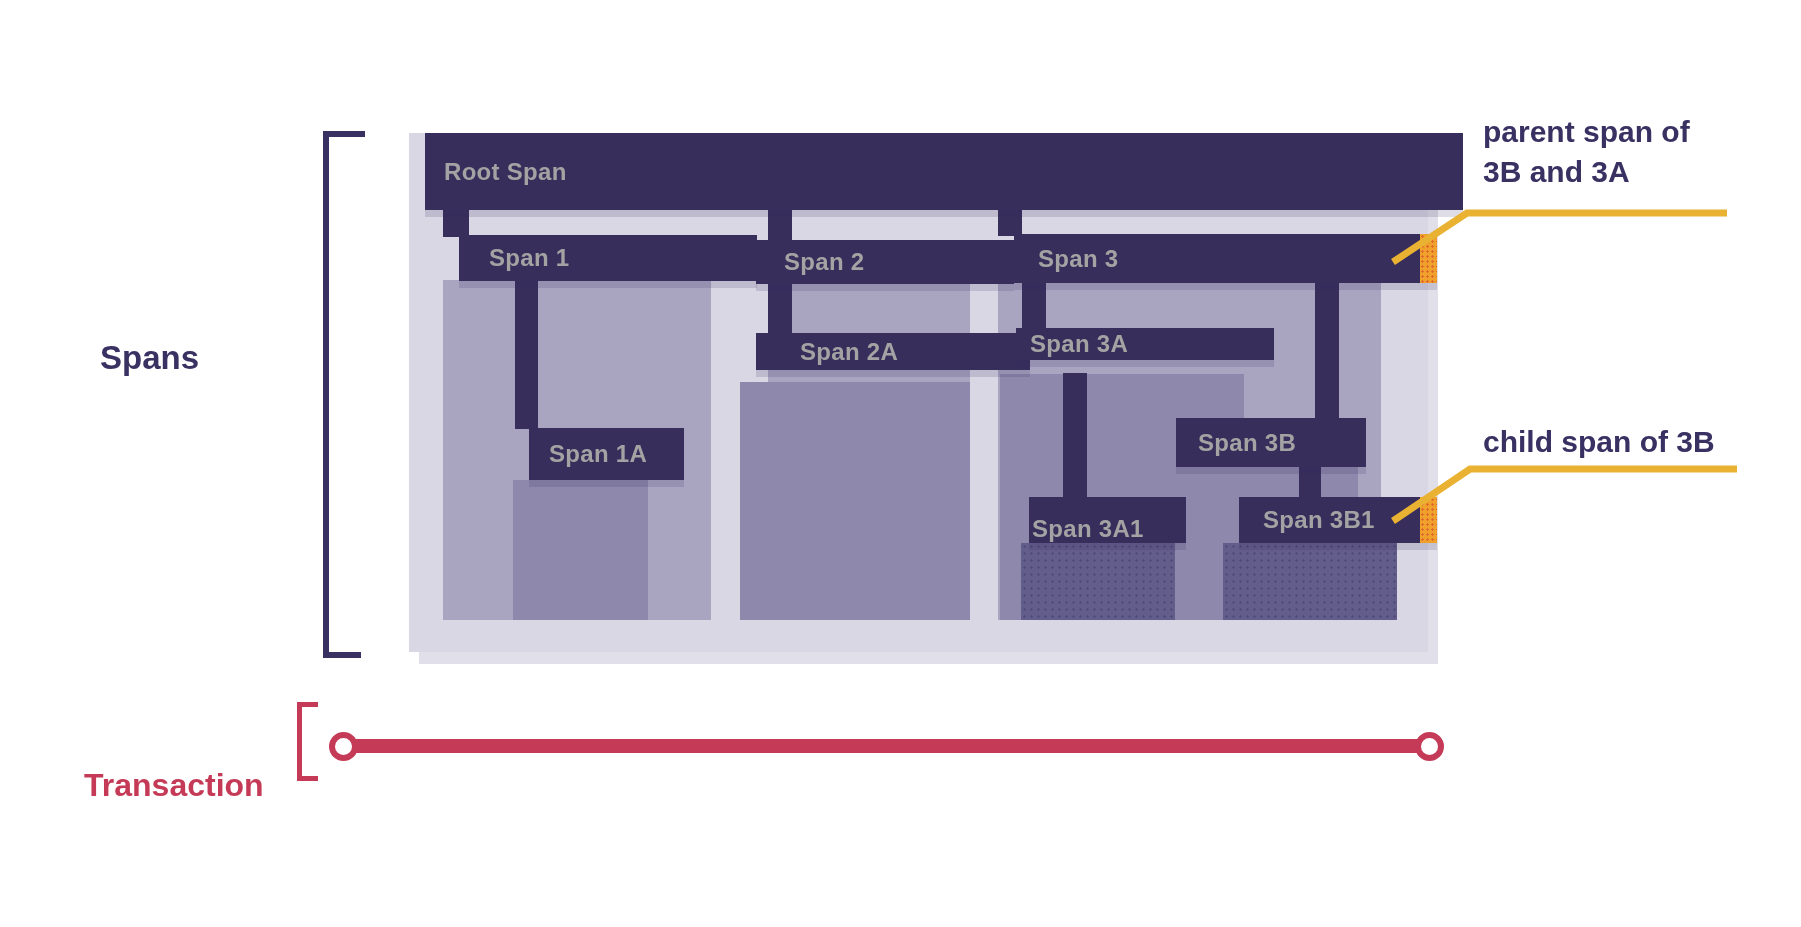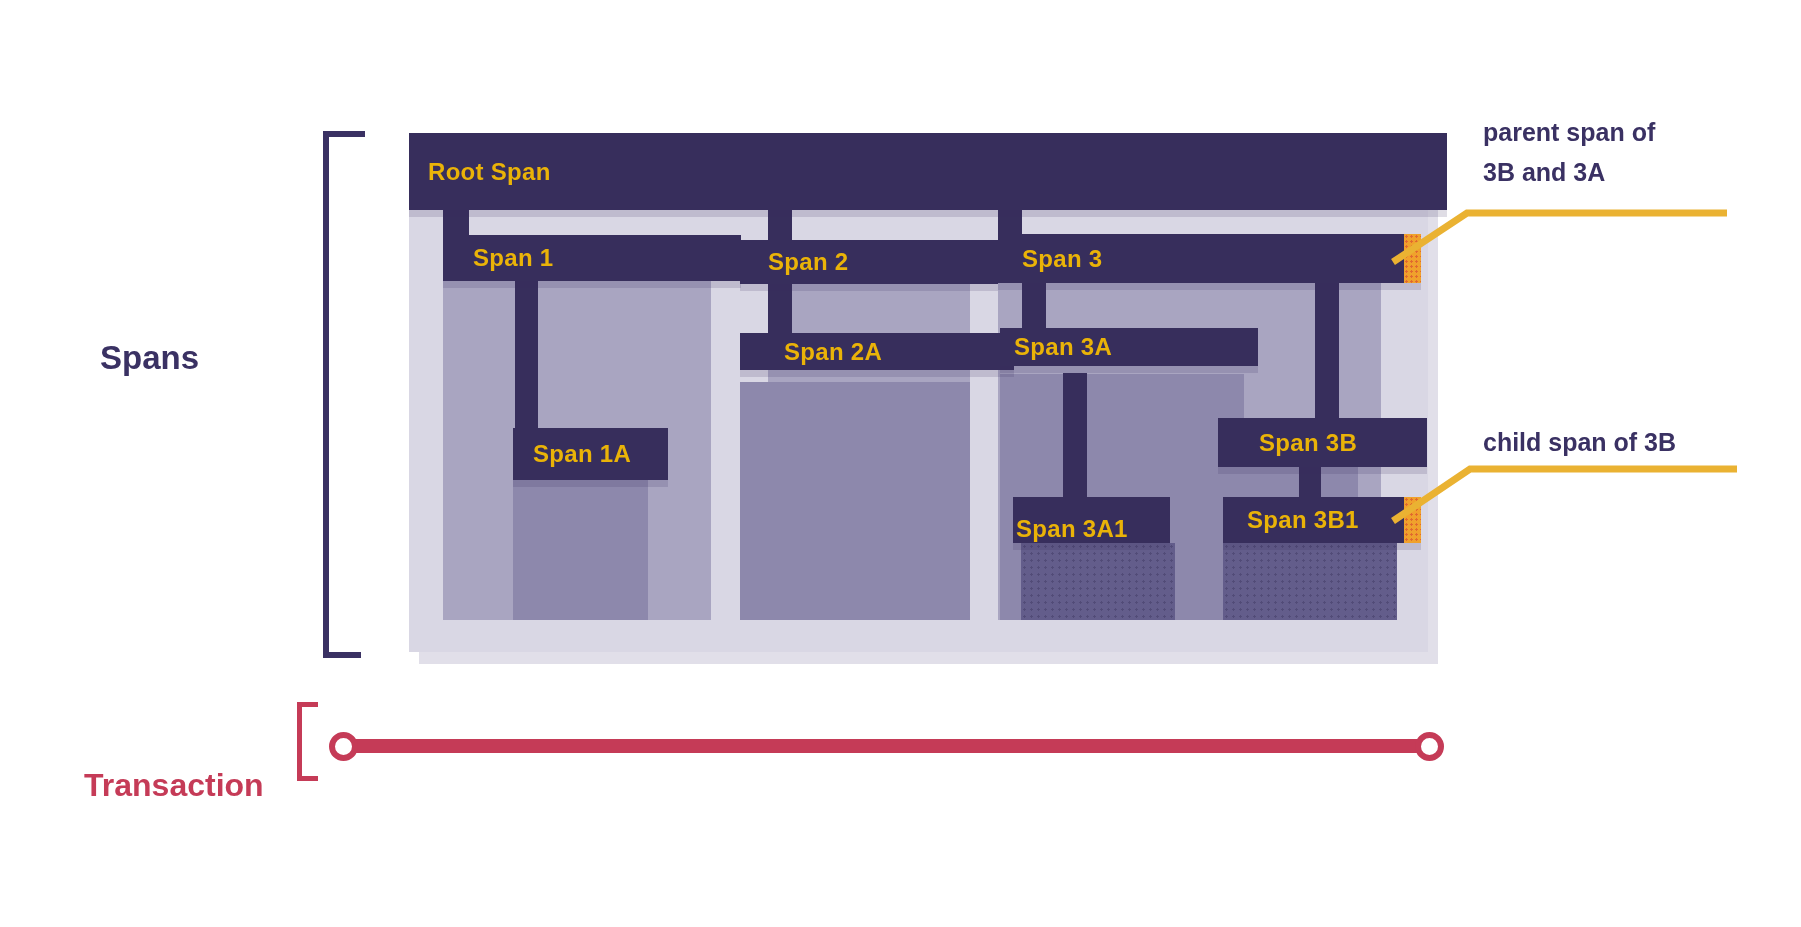--- a/index.html
+++ b/index.html
@@ -17,43 +17,44 @@
   .fill1{background:var(--fill1);}
   .fill2{background:var(--fill2);}
   .fill3{
     background-color:var(--fill3);
     background-image:radial-gradient(rgba(42,35,75,.30) 1.3px, transparent 1.4px);
     background-size:7px 7px;
   }
   
   .bar{
     background:var(--bar);
-    color:#eab308; display:flex; align-items:center;
+    color:#a3a3a3; display:flex; align-items:center;
     box-shadow:0 7px 0 0 rgba(55,46,92,.16);
+    margin-left:16px;
   }
   .bar .lbl{
     font-size:24px; font-weight:bold; letter-spacing:.3px; white-space:nowrap;
   }
   .conn{background:var(--bar);}
   
   .marker{
     position:absolute; right:0; top:0; bottom:0; width:17px;
     background-color:var(--orange);
     background-image:radial-gradient(rgba(221,91,47,.8) 1.2px, transparent 1.3px);
     background-size:5px 5px;
   }
   
   .side-label{font-weight:bold; white-space:nowrap;}
   .spans-label{font-size:33px; color:var(--navy); }
   .transaction-label{font-size:32px; color:var(--crimson);margin-top:41px;}
   .bracket-part-navy{background:var(--navy);}
   .bracket-part-crimson{background:var(--crimson);}
   
   .annotation{
-    color:var(--navy); font-size:25px; font-weight:bold; line-height:40px; white-space:nowrap;
+    color:var(--navy); font-size:30px; font-weight:bold; line-height:40px; white-space:nowrap;
   }
   .ann-line{fill:none; stroke:var(--yellow); stroke-width:7;}
   
   .t-line{background:var(--crimson);}
   .t-ring{
     box-sizing:border-box; width:29px; height:29px; border-radius:50%;
     border:6px solid var(--crimson); background:#fff;
   }
 </style>
 </head>
@@ -100,27 +101,27 @@
   <div class="abs bar" style="left:740px;top:240px;width:230px;height:44px;padding-left:28px;">
     <span class="lbl">Span 2</span>
   </div>
   <div class="abs bar" style="left:740px;top:333px;width:230px;height:37px;padding-left:44px;">
     <span class="lbl">Span 2A</span>
   </div>
   <div class="abs bar" style="left:998px;top:234px;width:399px;height:49px;padding-left:24px;">
     <span class="lbl">Span 3</span>
     <span class="marker"></span>
   </div>
-  <div class="abs bar" style="left:1000px;top:328px;width:244px;height:38px;padding-left:14px;">
+  <div class="abs bar" style="left:1000px;top:328px;width:244px;height:32px;padding-left:14px;">
     <span class="lbl">Span 3A</span>
   </div>
   <div class="abs bar" style="left:1013px;top:497px;width:154px;height:46px;padding-left:3px;align-items:flex-end;">
     <span class="lbl">Span 3A1</span>
   </div>
-  <div class="abs bar" style="left:1218px;top:418px;width:168px;height:49px;padding-left:41px;">
+  <div class="abs bar" style="left:1160px;top:418px;width:168px;height:49px;padding-left:22px;">
     <span class="lbl">Span 3B</span>
   </div>
   <div class="abs bar" style="left:1223px;top:497px;width:174px;height:46px;padding-left:24px;">
     <span class="lbl">Span 3B1</span>
     <span class="marker"></span>
   </div>
 
   <svg class="abs" style="left:0;top:0;" width="1801" height="927" viewBox="0 0 1801 927">
     <polyline class="ann-line" points="1393,262 1467,213 1727,213"></polyline>
     <polyline class="ann-line" points="1393,521 1470,469 1737,469"></polyline>

